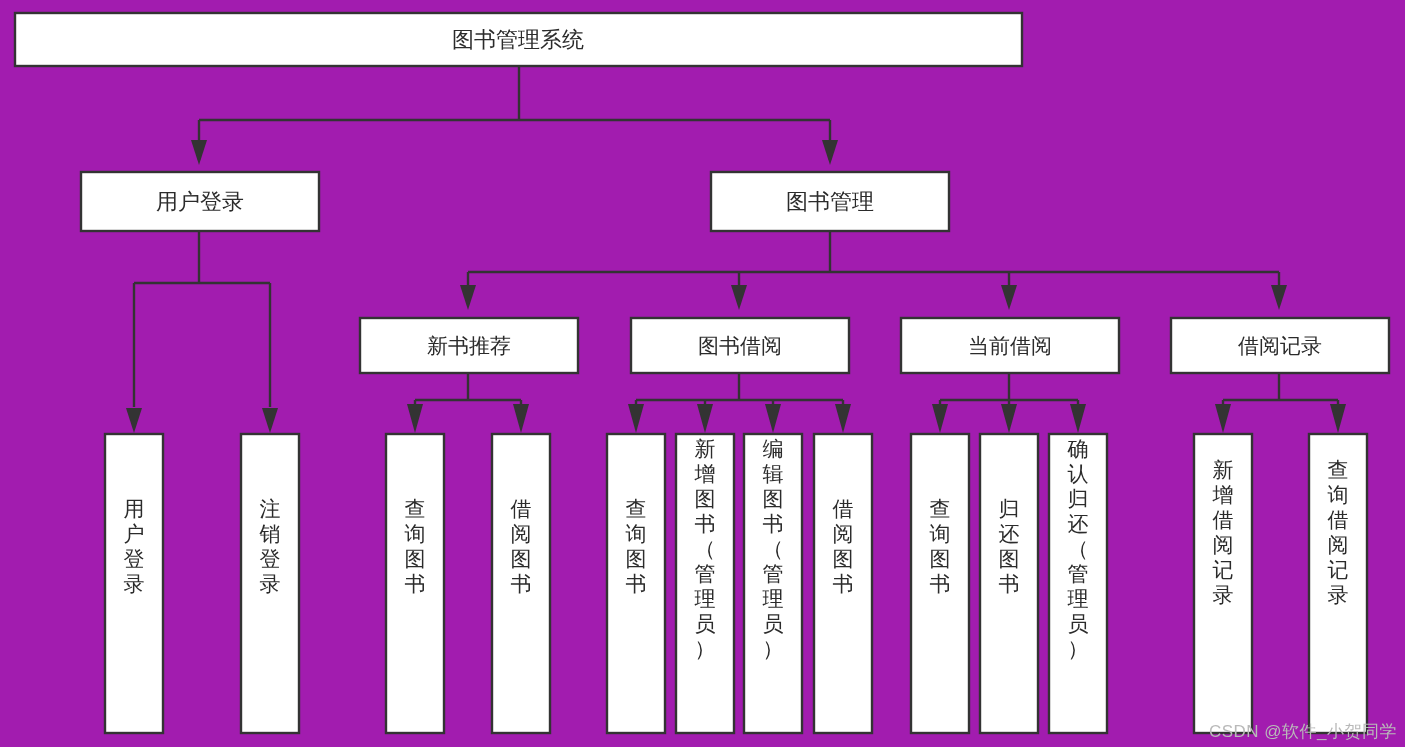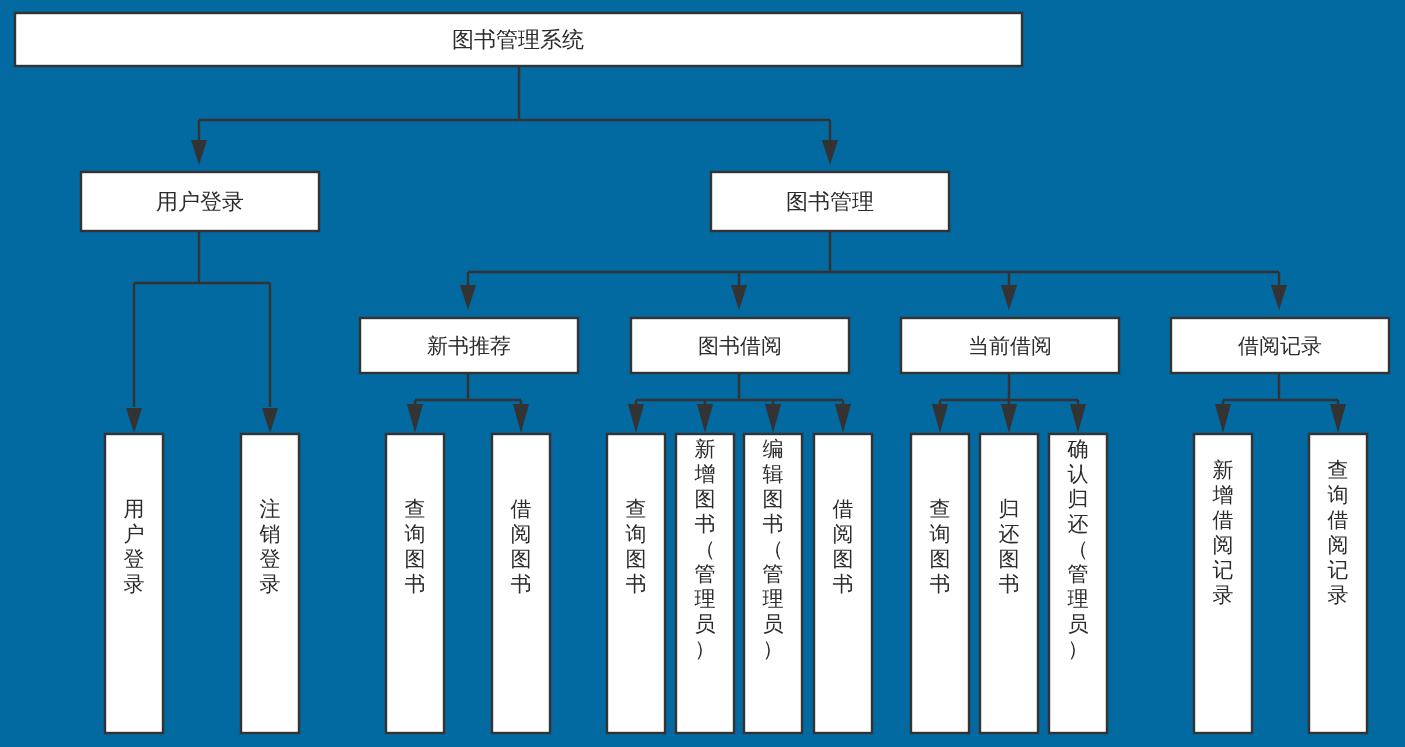--- a/index.html
+++ b/index.html
@@ -8,21 +8,21 @@
     padding: 0;
     background: #ffffff;
   }
   body {
     font-family: "Liberation Sans", "DejaVu Sans", sans-serif;
   }
   #diagram-root {
     position: relative;
     width: 1405px;
     height: 747px;
-    background: #0369a1;
+    background: #a21caf;
     overflow: hidden;
   }
   svg.diagram-canvas {
     position: absolute;
     top: 0;
     left: 0;
     width: 1405px;
     height: 747px;
     display: block;
   }
@@ -242,13 +242,14 @@
       <text class="leaf-label" x="1223" y="477"><tspan x="1223" dy="0">新</tspan><tspan x="1223" dy="25">增</tspan><tspan x="1223" dy="25">借</tspan><tspan x="1223" dy="25">阅</tspan><tspan x="1223" dy="25">记</tspan><tspan x="1223" dy="25">录</tspan></text>
     </g>
 
     <g>
       <rect class="node-box" x="1309" y="434" width="58" height="299"></rect>
       <text class="leaf-label" x="1338" y="477"><tspan x="1338" dy="0">查</tspan><tspan x="1338" dy="25">询</tspan><tspan x="1338" dy="25">借</tspan><tspan x="1338" dy="25">阅</tspan><tspan x="1338" dy="25">记</tspan><tspan x="1338" dy="25">录</tspan></text>
     </g>
 
   </svg>
 
+  <div class="watermark">CSDN @软件_小贺同学</div>
 </div>
 
 </body></html>

